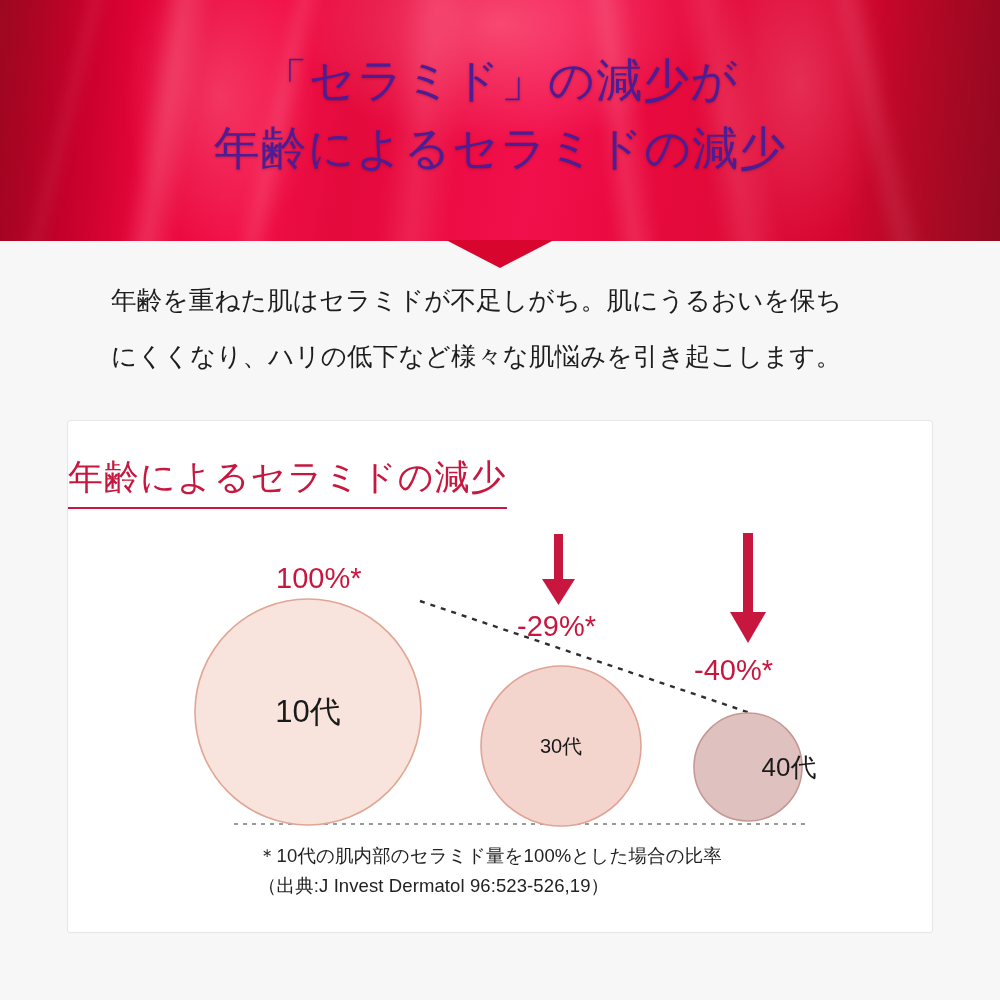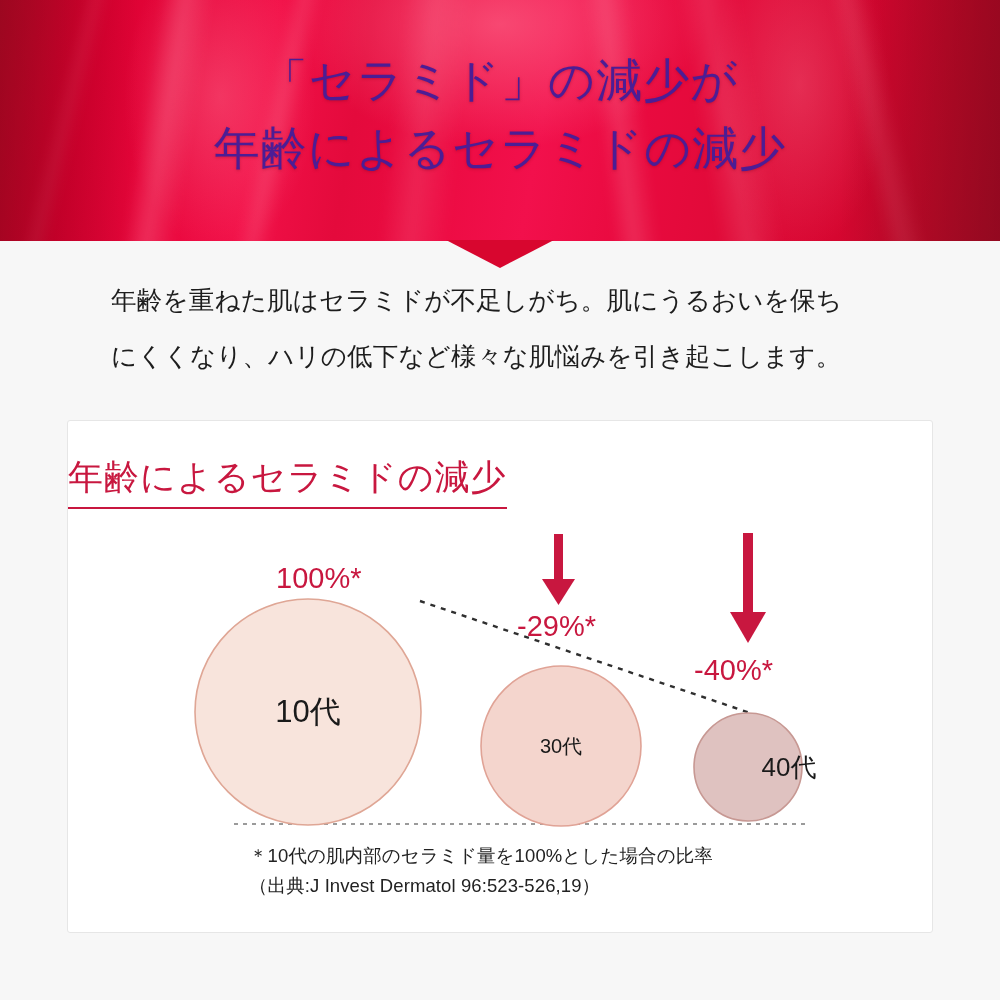--- a/index.html
+++ b/index.html
@@ -162,21 +162,21 @@
     white-space: nowrap;
     transform: translate(-50%, -50%);
   }
   .lbl-10 { left: 240px; top: 291px; font-size: 31px; }
   .lbl-30 { left: 493px; top: 325px; font-size: 20px; }
   .lbl-40 { left: 680px; top: 346px; font-size: 26px; margin-left: 41px; }
 
   
   .footnote {
     position: absolute;
-    left: 181px;
+    left: 190px;
     top: 420px;
     font-size: 18.5px;
     line-height: 30px;
     color: #222222;
     letter-spacing: 0.1px;
   }
   .footnote div { white-space: nowrap; }
 </style>
 </head>
 <body>

